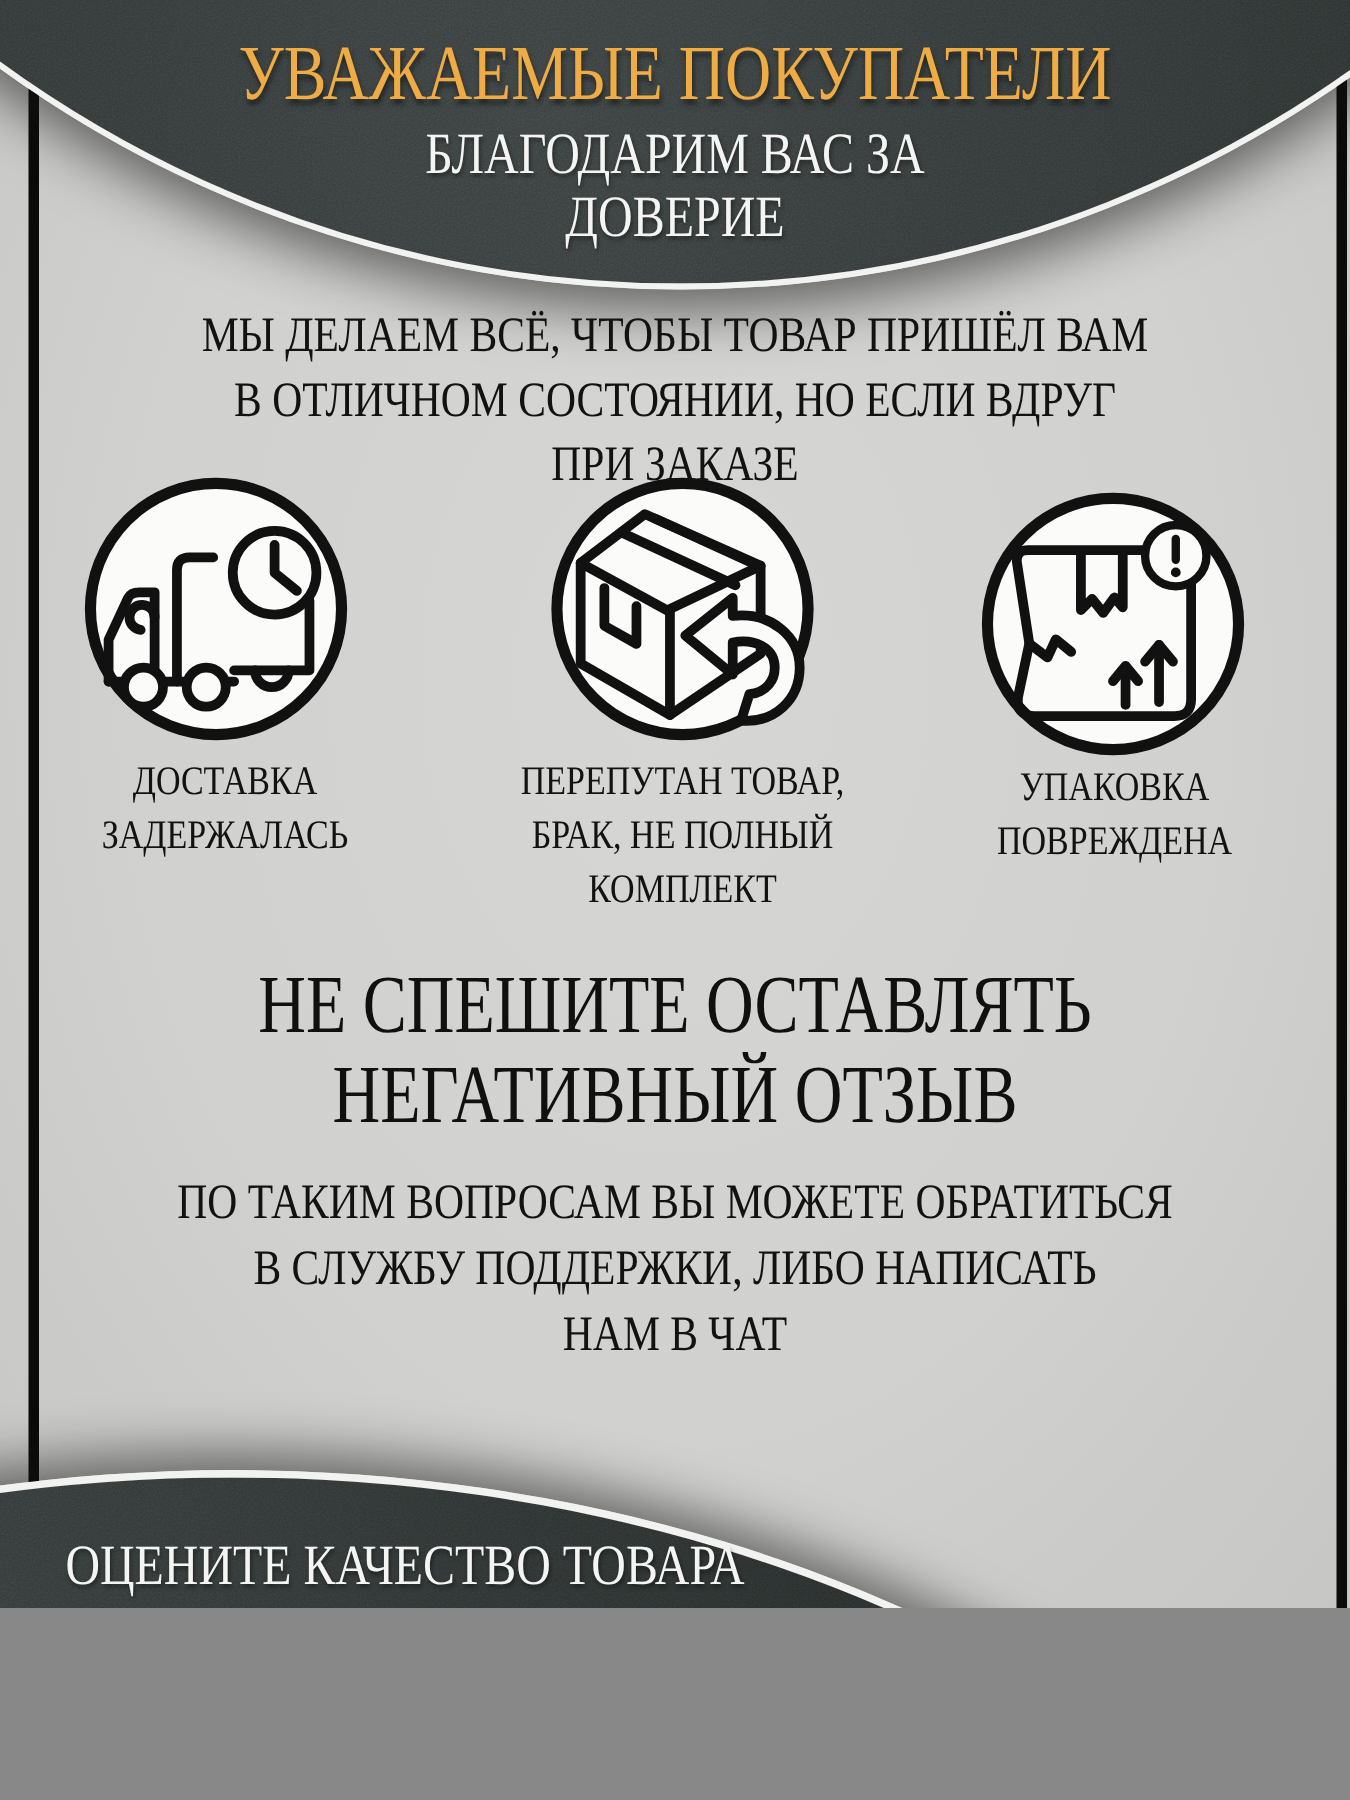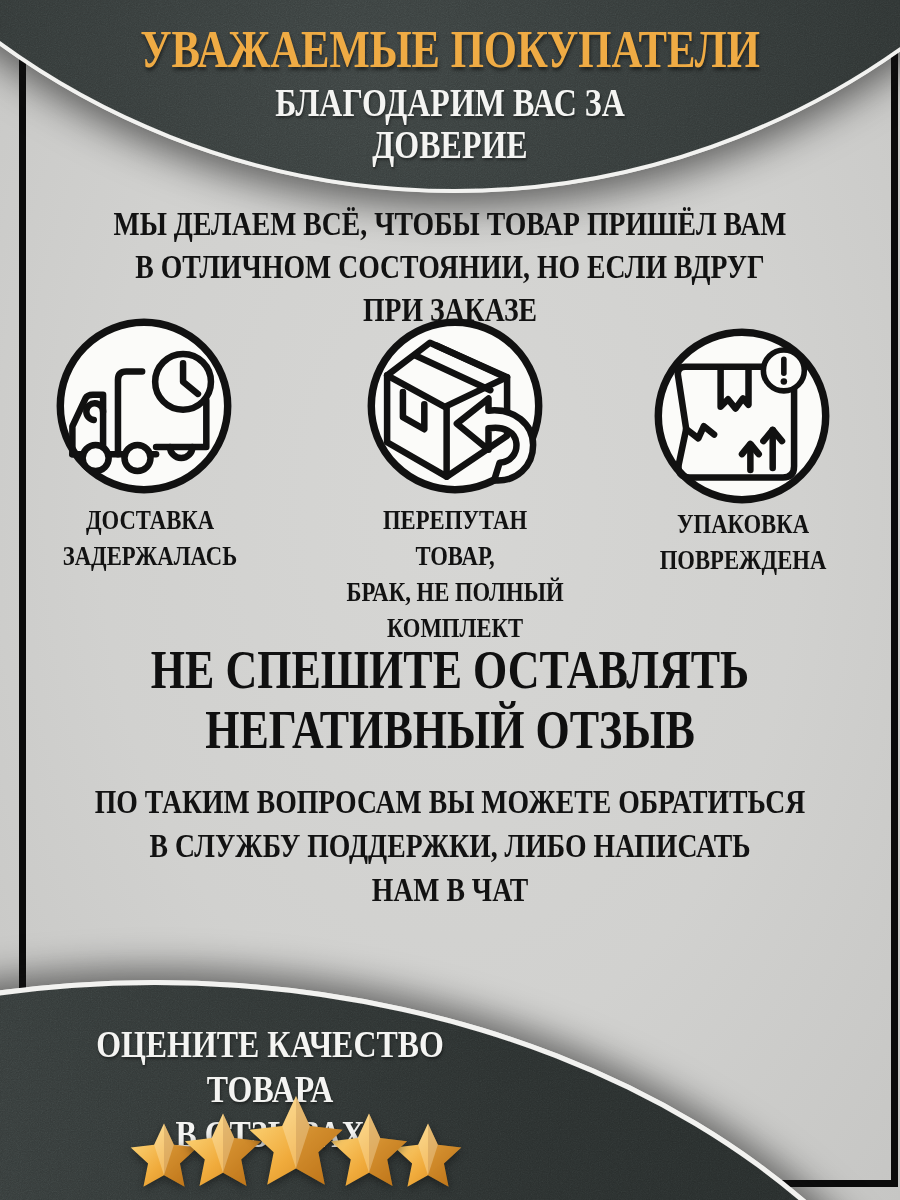--- a/index.html
+++ b/index.html
@@ -1,20 +1,20 @@
 <!DOCTYPE html>
 <html><head>
 <meta charset="utf-8">
 <style>
   html,body{margin:0;padding:0;background:#888;}
   .canvas{
-    position:relative;width:900px;height:1200px;overflow:hidden;
+    position:relative;width:900px;height:1072px;overflow:hidden;
     background:radial-gradient(ellipse at 50% 42%, #d6d6d4 0%, #d1d1cf 55%, #c6c6c4 100%);
     font-family:"Liberation Serif","DejaVu Serif",serif;
-    font-weight:700;
+    font-weight:400;
   }
   .frame{
     position:absolute;left:19px;top:18px;width:879px;height:1169px;
     border:7px solid #0b0b0b;box-sizing:border-box;z-index:1;
   }
   .ellipse{
     position:absolute;border-radius:50%;overflow:hidden;z-index:2;
     border:4px solid #f2f2f0;
   }
   .header-ellipse{

